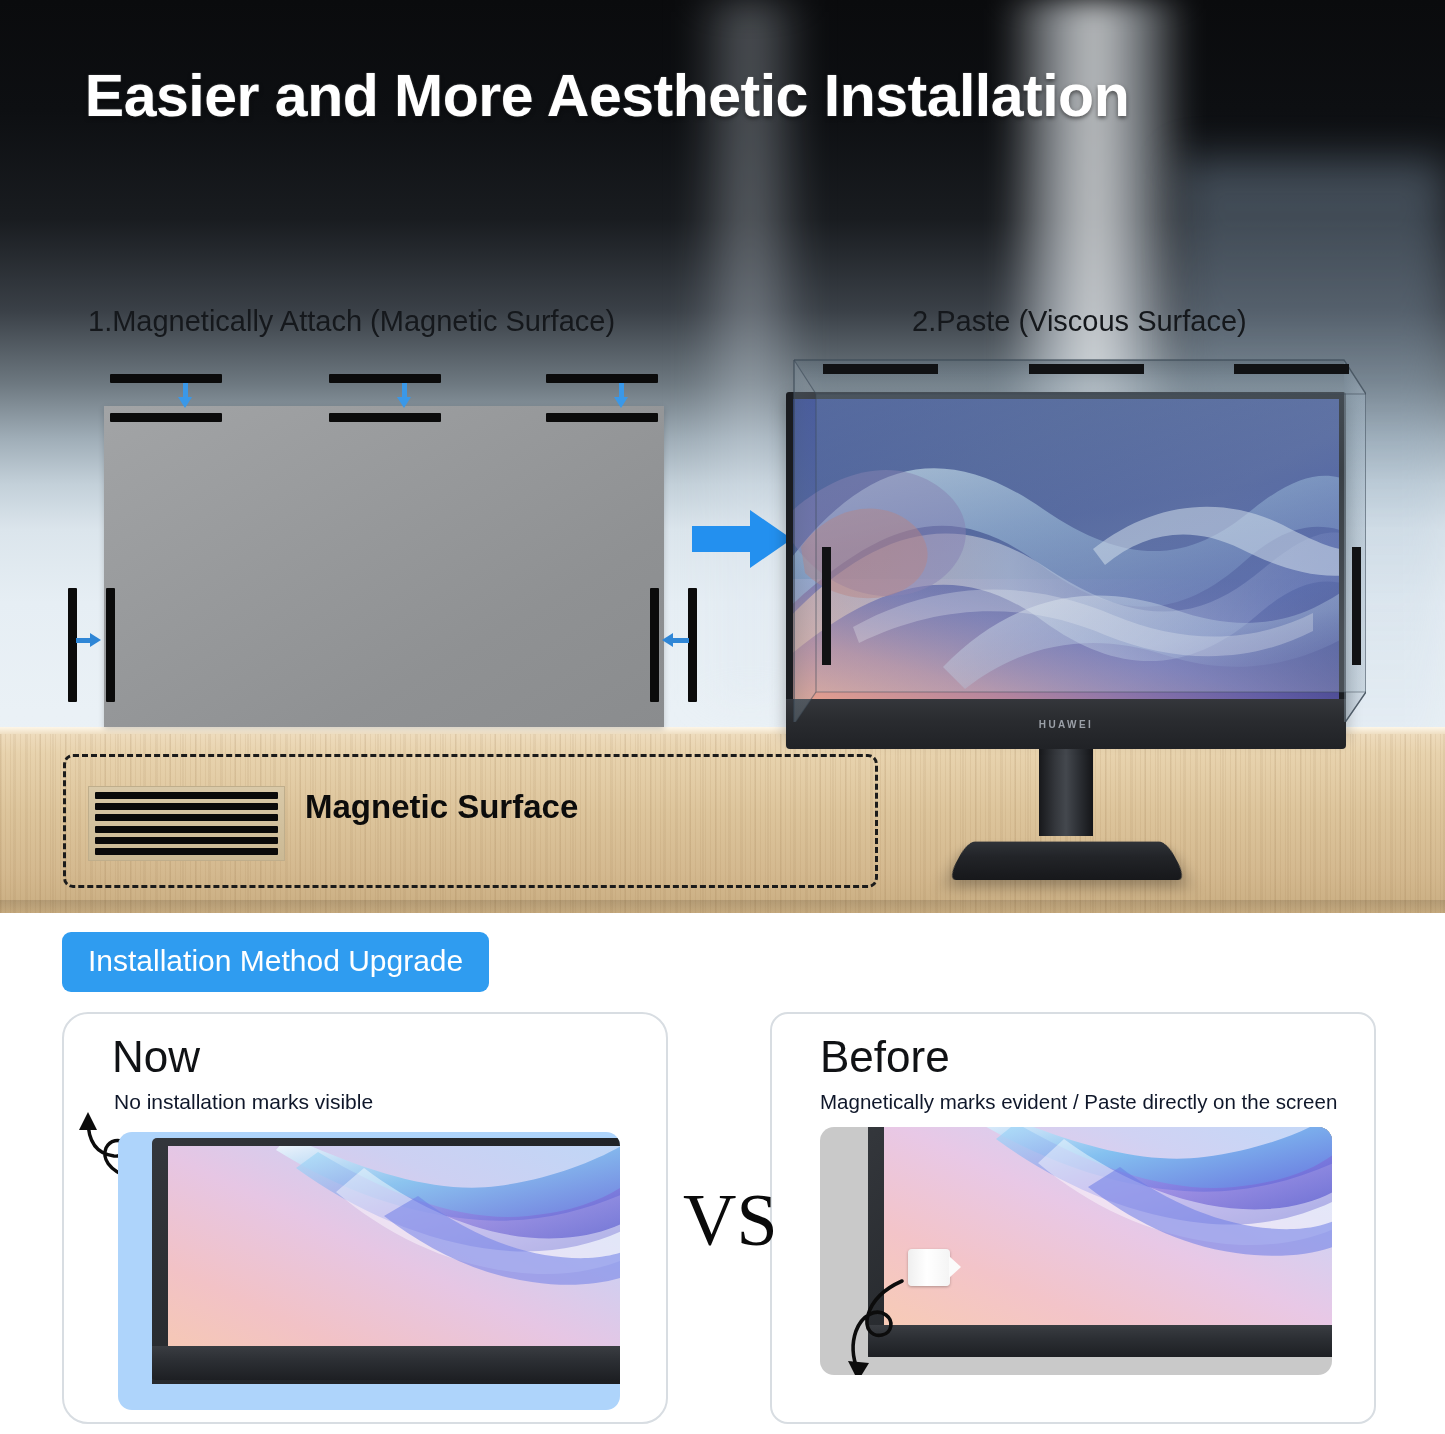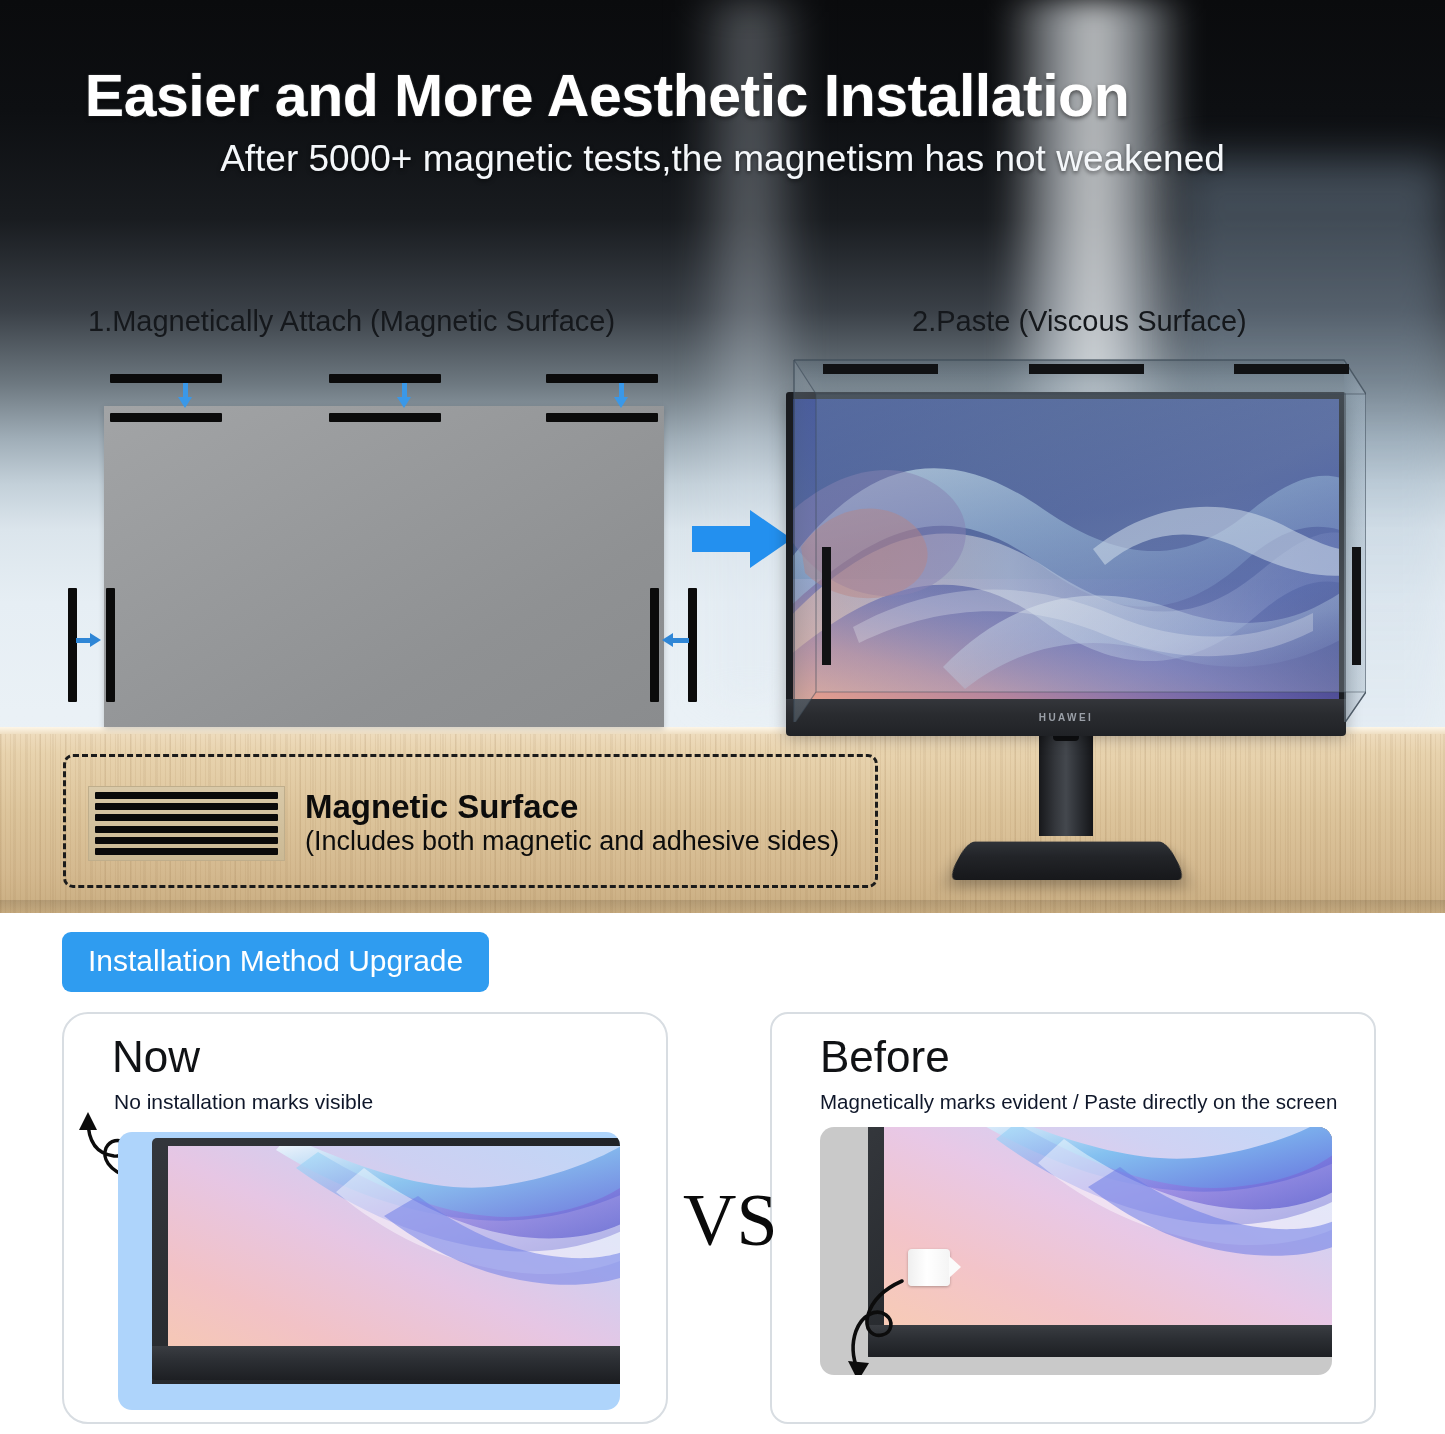--- a/index.html
+++ b/index.html
@@ -169,21 +169,21 @@
     position:absolute; left:0; top:0; width:560px; height:340px;
     background:#1a1c20; border-radius:3px;
     padding:7px 7px 0 7px;
     box-shadow:0 6px 16px rgba(0,0,0,.3);
   }
   #monitor-screen {
     position:absolute; left:7px; top:7px; width:546px; height:300px;
     overflow:hidden; background:#1e2a55;
   }
   #monitor-chin {
-    position:absolute; left:0; top:307px; width:560px; height:37px;
+    position:absolute; left:0; top:307px; width:560px; height:50px;
     background:linear-gradient(180deg,#34363b 0%,#2a2c30 40%,#202226 100%);
     border-radius:0 0 4px 4px;
     display:flex; align-items:center; justify-content:center;
   }
   #huawei-logo {
     font-size:10px; letter-spacing:2.4px; color:#9ba0a8; font-weight:bold;
   }
   #stand-neck {
     position:absolute; left:253px; top:336px; width:54px; height:108px;
     background:linear-gradient(90deg,#17181b 0%,#34373c 30%,#44484e 50%,#2b2e33 75%,#141518 100%);
@@ -292,21 +292,20 @@
 </head>
 <body>
 
 <div id="hero">
   <div id="hero-bg"></div>
   <div id="hero-glow"></div>
   <div id="hero-glow2"></div>
   <div id="hero-right-tint"></div>
 
   <div id="headline">Easier and More Aesthetic Installation</div>
-  <div id="subheadline">After 5000+ magnetic tests,the magnetism has not weakened</div>
 
   <div class="step-caption" id="step1-caption">1.Magnetically Attach  (Magnetic Surface)</div>
   <div class="step-caption" id="step2-caption">2.Paste  (Viscous Surface)</div>
 
   <div id="desk"></div>
   <div id="desk-edge-hi"></div>
   <div id="desk-shadow"></div>
 
   <div id="filter-panel"></div>
 
@@ -442,21 +441,20 @@
   <div id="callout"></div>
   <div id="strip-swatch">
     <div class="swatch-line"></div>
     <div class="swatch-line"></div>
     <div class="swatch-line"></div>
     <div class="swatch-line"></div>
     <div class="swatch-line"></div>
     <div class="swatch-line"></div>
   </div>
   <div id="callout-title">Magnetic Surface</div>
-  <div id="callout-sub">(Includes both magnetic and adhesive sides)</div>
 </div>
 
 <div id="lower">
 
   <div id="badge">Installation Method Upgrade</div>
 
   <div class="cmp-card" id="card-now">
     <div class="cmp-title">Now</div>
     <div class="cmp-sub">No installation marks visible</div>
 

